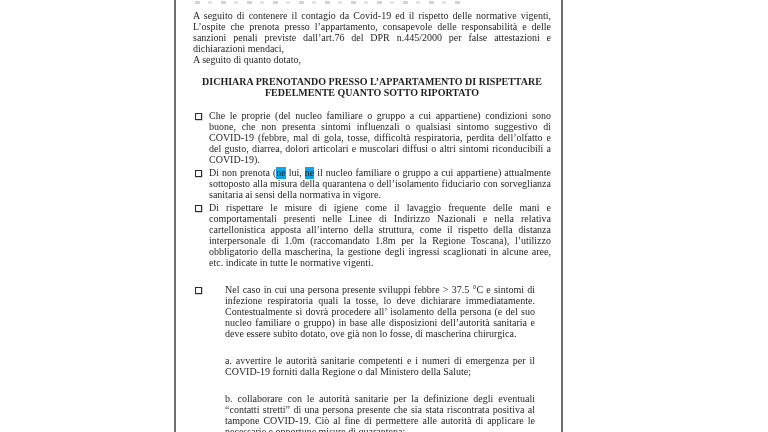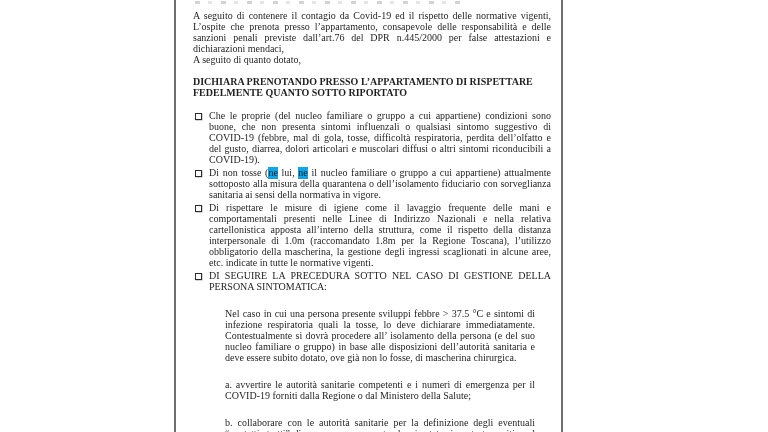--- a/index.html
+++ b/index.html
@@ -35,21 +35,21 @@
       rgba(110,110,110,0.18) 13px 17px, transparent 17px 26px);
     width: 75%;
   }
 
   p { margin: 0; }
   .intro { margin-bottom: 8px; }
 
   .heading {
     margin: 11px 0 12px 0;
     font-weight: bold;
-    text-align: left;
+    text-align: center;
     line-height: 11px;
   }
 
   ul.decl-list { list-style: none; margin: 0; padding: 0; }
   ul.decl-list > li {
     position: relative;
     padding-left: 16px;
     margin-bottom: 2px;
   }
   .bullet-marker {
@@ -85,31 +85,30 @@
 
     <ul class="decl-list">
 
       <li>
         <span class="bullet-marker"></span>
         <span>Che le proprie (del nucleo familiare o gruppo a cui appartiene) condizioni sono buone, che non presenta sintomi influenzali o qualsiasi sintomo suggestivo di COVID-19 (febbre, mal di gola, tosse, difficoltà respiratoria, perdita dell’olfatto e del gusto, diarrea, dolori articolari e muscolari diffusi o altri sintomi riconducibili a COVID-19).</span>
       </li>
 
       <li>
         <span class="bullet-marker"></span>
-        <span>Di non tosse (</span><span class="spellcheck">ne</span><span> lui, </span><span class="spellcheck">ne</span><span> il nucleo familiare o gruppo a cui appartiene) attualmente sottoposto alla misura della quarantena o dell’isolamento fiduciario con sorveglianza sanitaria ai sensi della normativa in vigore.</span>
+        <span>Di non prenota (</span><span class="spellcheck">ne</span><span> lui, </span><span class="spellcheck">ne</span><span> il nucleo familiare o gruppo a cui appartiene) attualmente sottoposto alla misura della quarantena o dell’isolamento fiduciario con sorveglianza sanitaria ai sensi della normativa in vigore.</span>
       </li>
 
       <li>
         <span class="bullet-marker"></span>
         <span>Di rispettare le misure di igiene come il lavaggio frequente delle mani e comportamentali presenti nelle Linee di Indirizzo Nazionali e nella relativa cartellonistica apposta all’interno della struttura, come il rispetto della distanza interpersonale di 1.0m (raccomandato 1.8m per la Regione Toscana), l’utilizzo obbligatorio della mascherina, la gestione degli ingressi scaglionati in alcune aree, etc. indicate in tutte le normative vigenti.</span>
       </li>
 
       <li>
         <span class="bullet-marker"></span>
-        <span>DI SEGUIRE LA PRECEDURA SOTTO NEL CASO DI GESTIONE DELLA PERSONA SINTOMATICA:</span>
         <div class="sub-para">Nel caso in cui una persona presente sviluppi febbre &gt; 37.5 °C e sintomi di infezione respiratoria quali la tosse, lo deve dichiarare immediatamente. Contestualmente si dovrà procedere all’ isolamento della persona (e del suo nucleo familiare o gruppo) in base alle disposizioni dell’autorità sanitaria e deve essere subito dotato, ove già non lo fosse, di mascherina chirurgica.</div>
         <div class="sub-para">a. avvertire le autorità sanitarie competenti e i numeri di emergenza per il COVID-19 forniti dalla Regione o dal Ministero della Salute;</div>
         <div class="sub-para">b. collaborare con le autorità sanitarie per la definizione degli eventuali “contatti stretti” di una persona presente che sia stata riscontrata positiva al tampone COVID-19. Ciò al fine di permettere alle autorità di applicare le necessarie e opportune misure di quarantena;</div>
       </li>
 
     </ul>
   </div>
 </div>
 
 </body></html>

